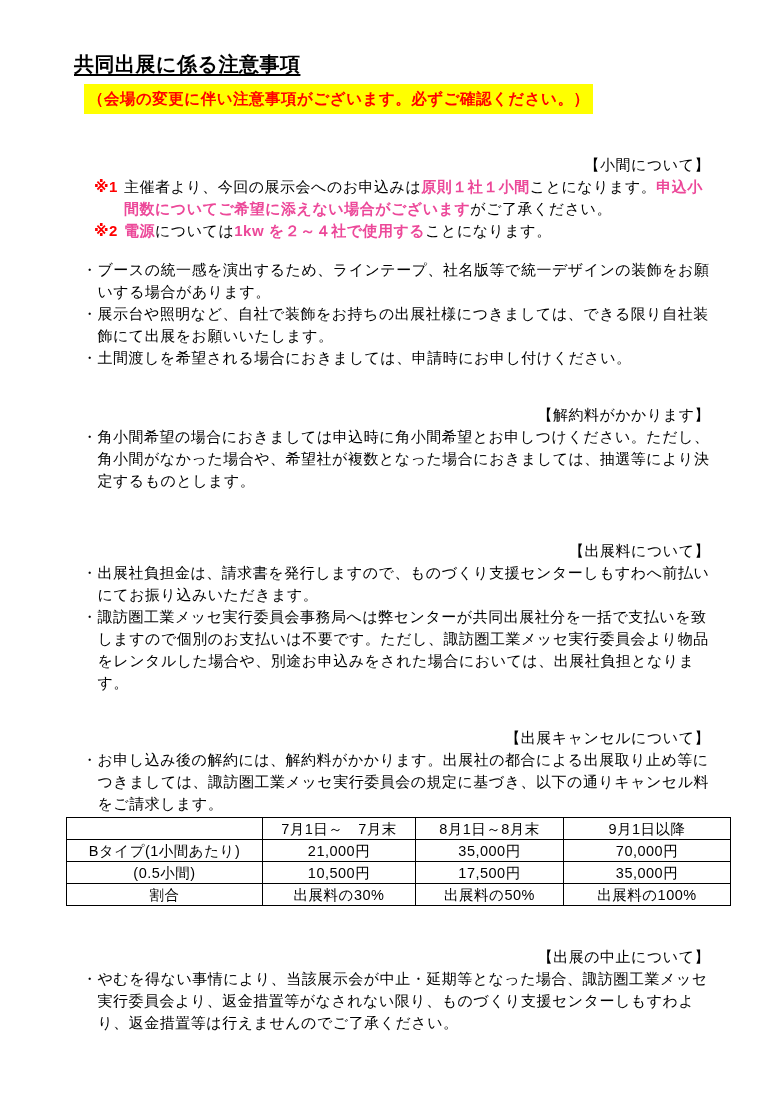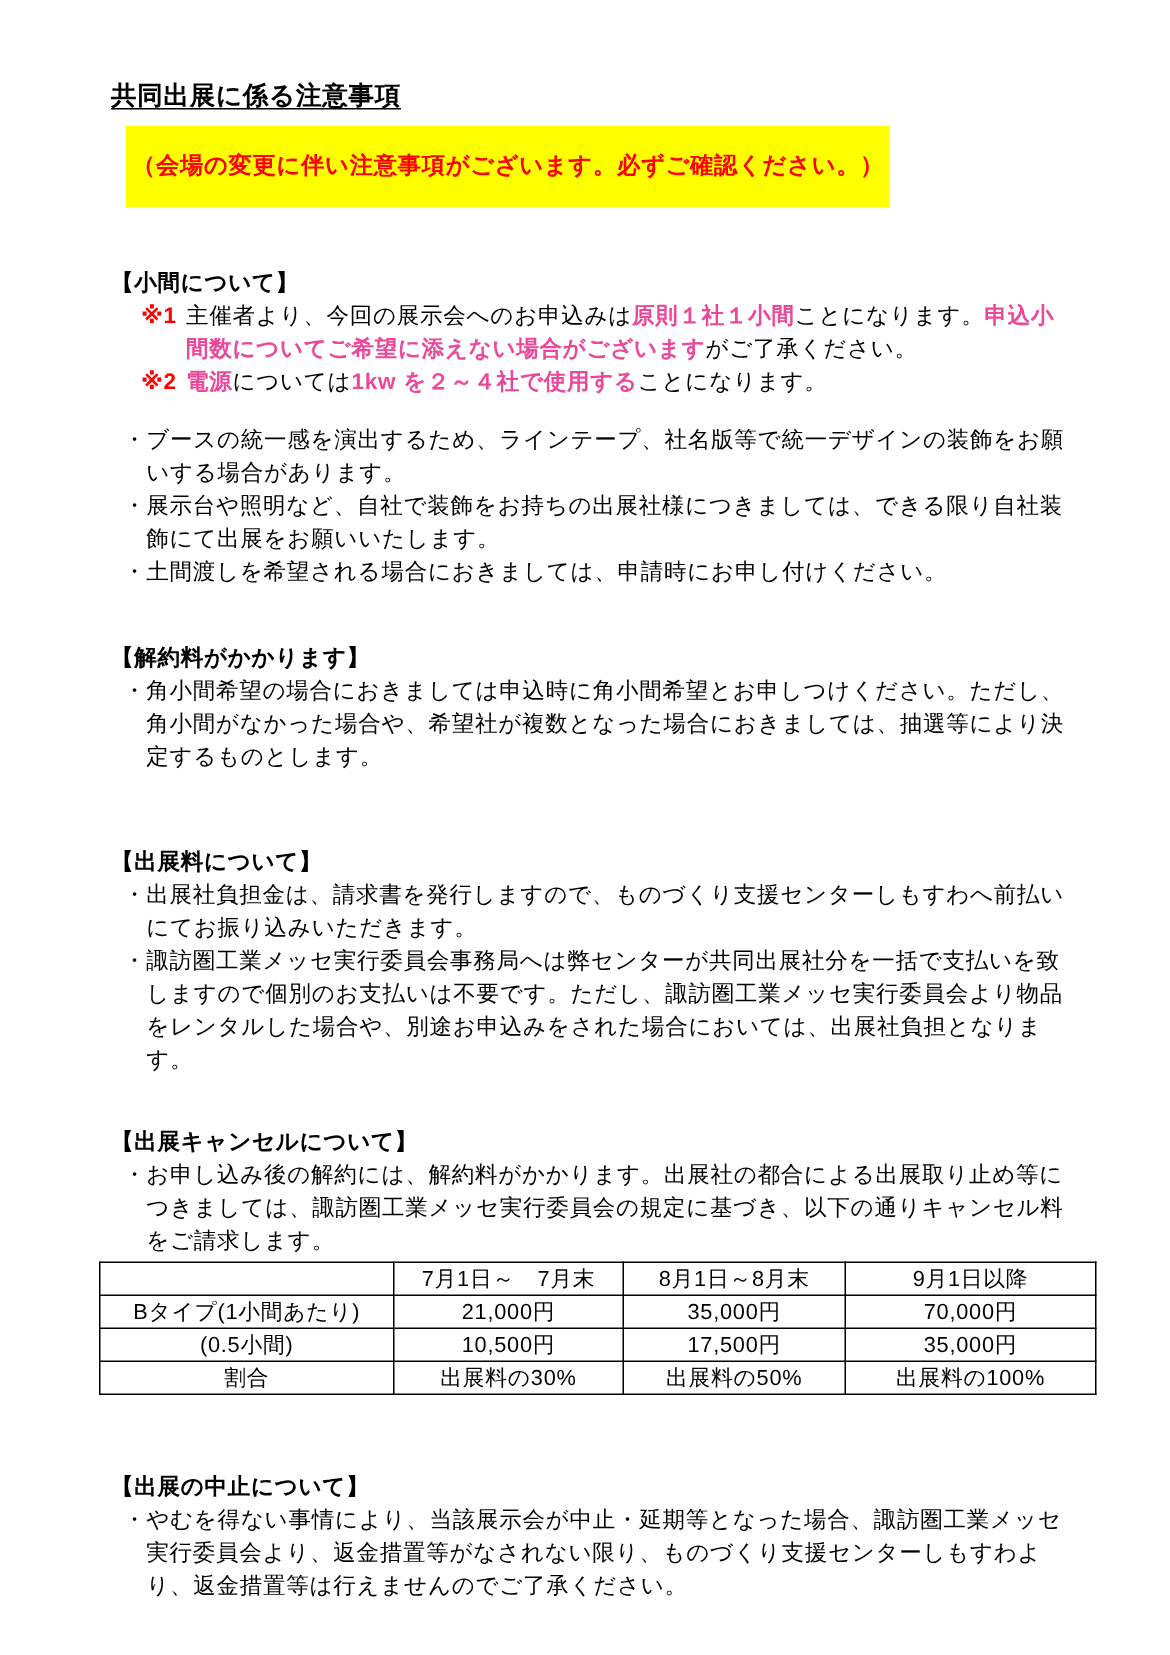--- a/index.html
+++ b/index.html
@@ -13,54 +13,54 @@
     overflow: hidden;
   }
   .doc {
     padding: 53px 70px 0 74px;
     font-size: 15px;
     line-height: 22px;
     letter-spacing: 0.5px;
   }
   .title {
     font-weight: 700;
-    font-size: 17px;
+    font-size: 20px;
     text-decoration: underline;
     text-underline-offset: 3px;
   }
   .notice-row { margin: 9px 0 0 10px; }
   .notice-band {
     display: inline-block;
     background: #ffff00;
     color: #ff0000;
     font-weight: 700;
     font-size: 15.5px;
     line-height: 22px;
-    padding: 16px 4px;
+    padding: 4px 4px;
   }
-  .sec-heading { font-weight: 700; }
+  .sec-heading { font-weight: 400; text-align: right; }
   .red { color: #ec4899; font-weight: 700; }
   .note { display: flex; }
   .note-marker {
     flex: 0 0 30px;
     margin-left: 20px;
     color: #ff0000;
     font-weight: 700;
   }
   .note-body { flex: 1; }
   .bullet { display: flex; }
   .bullet-dot { flex: 0 0 14px; margin-left: 8px; }
   .bullet-body { flex: 1; }
 
   #sec-koma { margin-top: 40px; }
   #koma-bullets { margin-top: 17px; }
   #sec-position { margin-top: 35px; }
   #sec-fee { margin-top: 48px; }
   #sec-cancel { margin-top: 33px; }
-  #sec-stop { margin-top: 51px; }
+  #sec-stop { margin-top: 40px; }
 
   table.cancel-table {
     border-collapse: collapse;
     margin-top: 2px;
     margin-left: -8px;
     width: 664px;
     table-layout: fixed;
   }
   .cancel-table th, .cancel-table td {
     border: 1.5px solid #000000;

